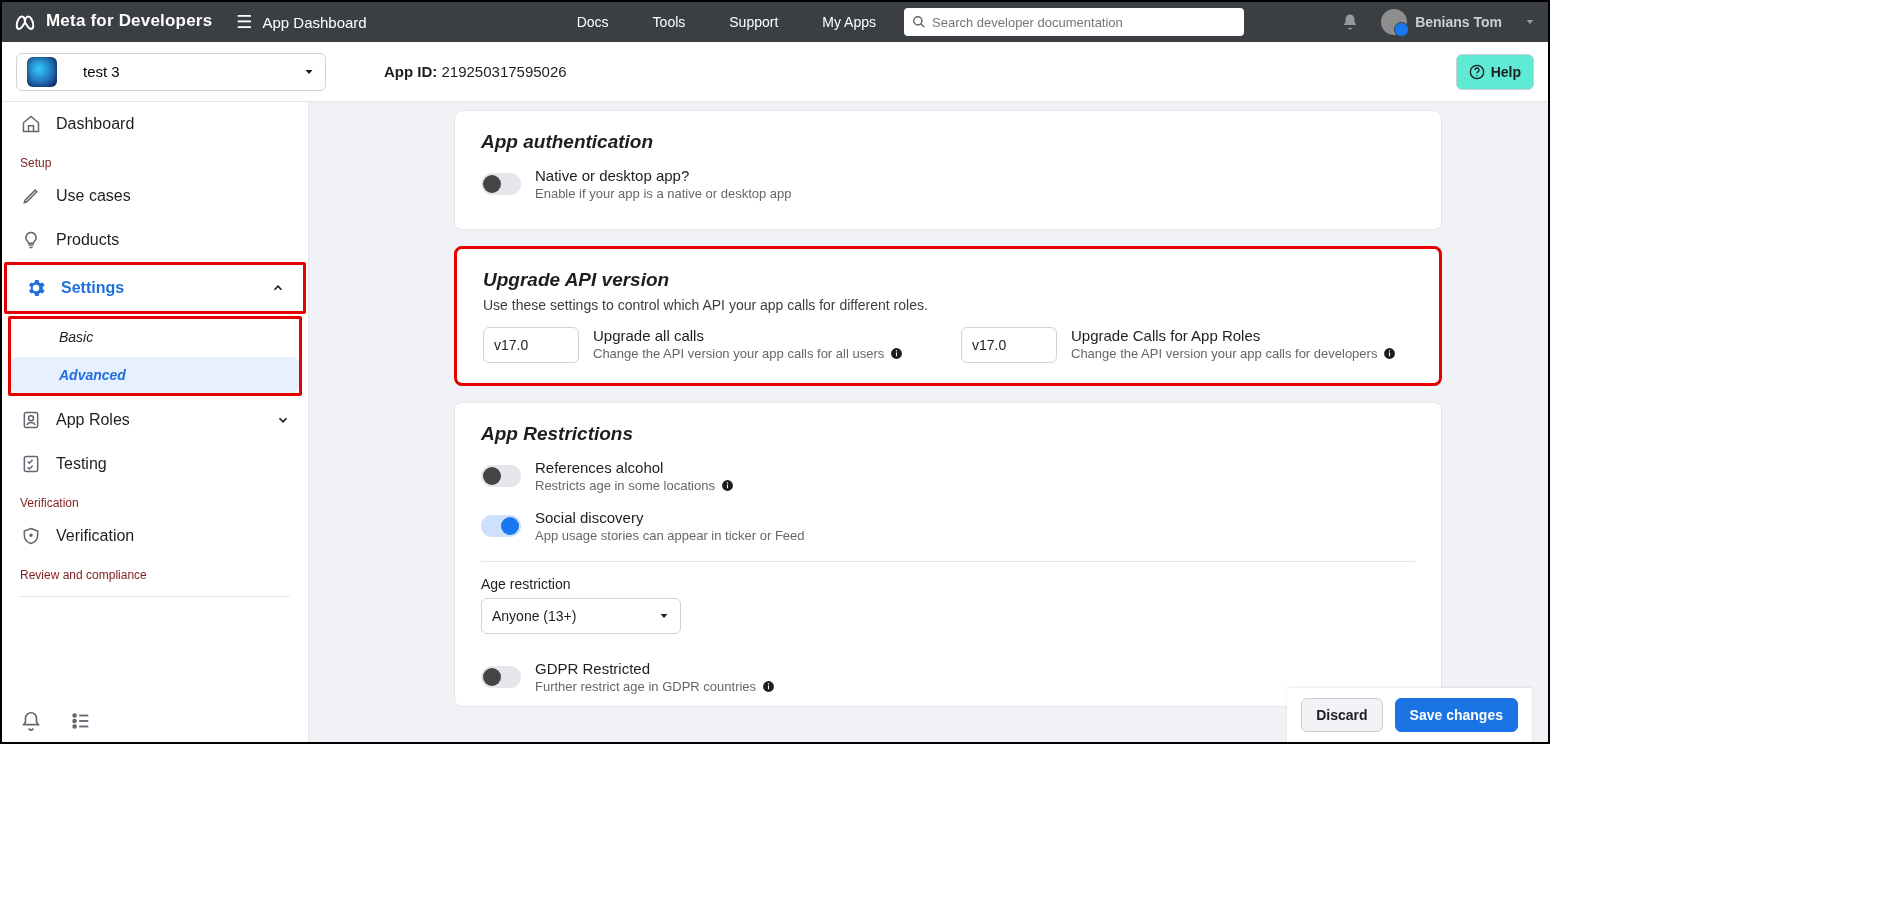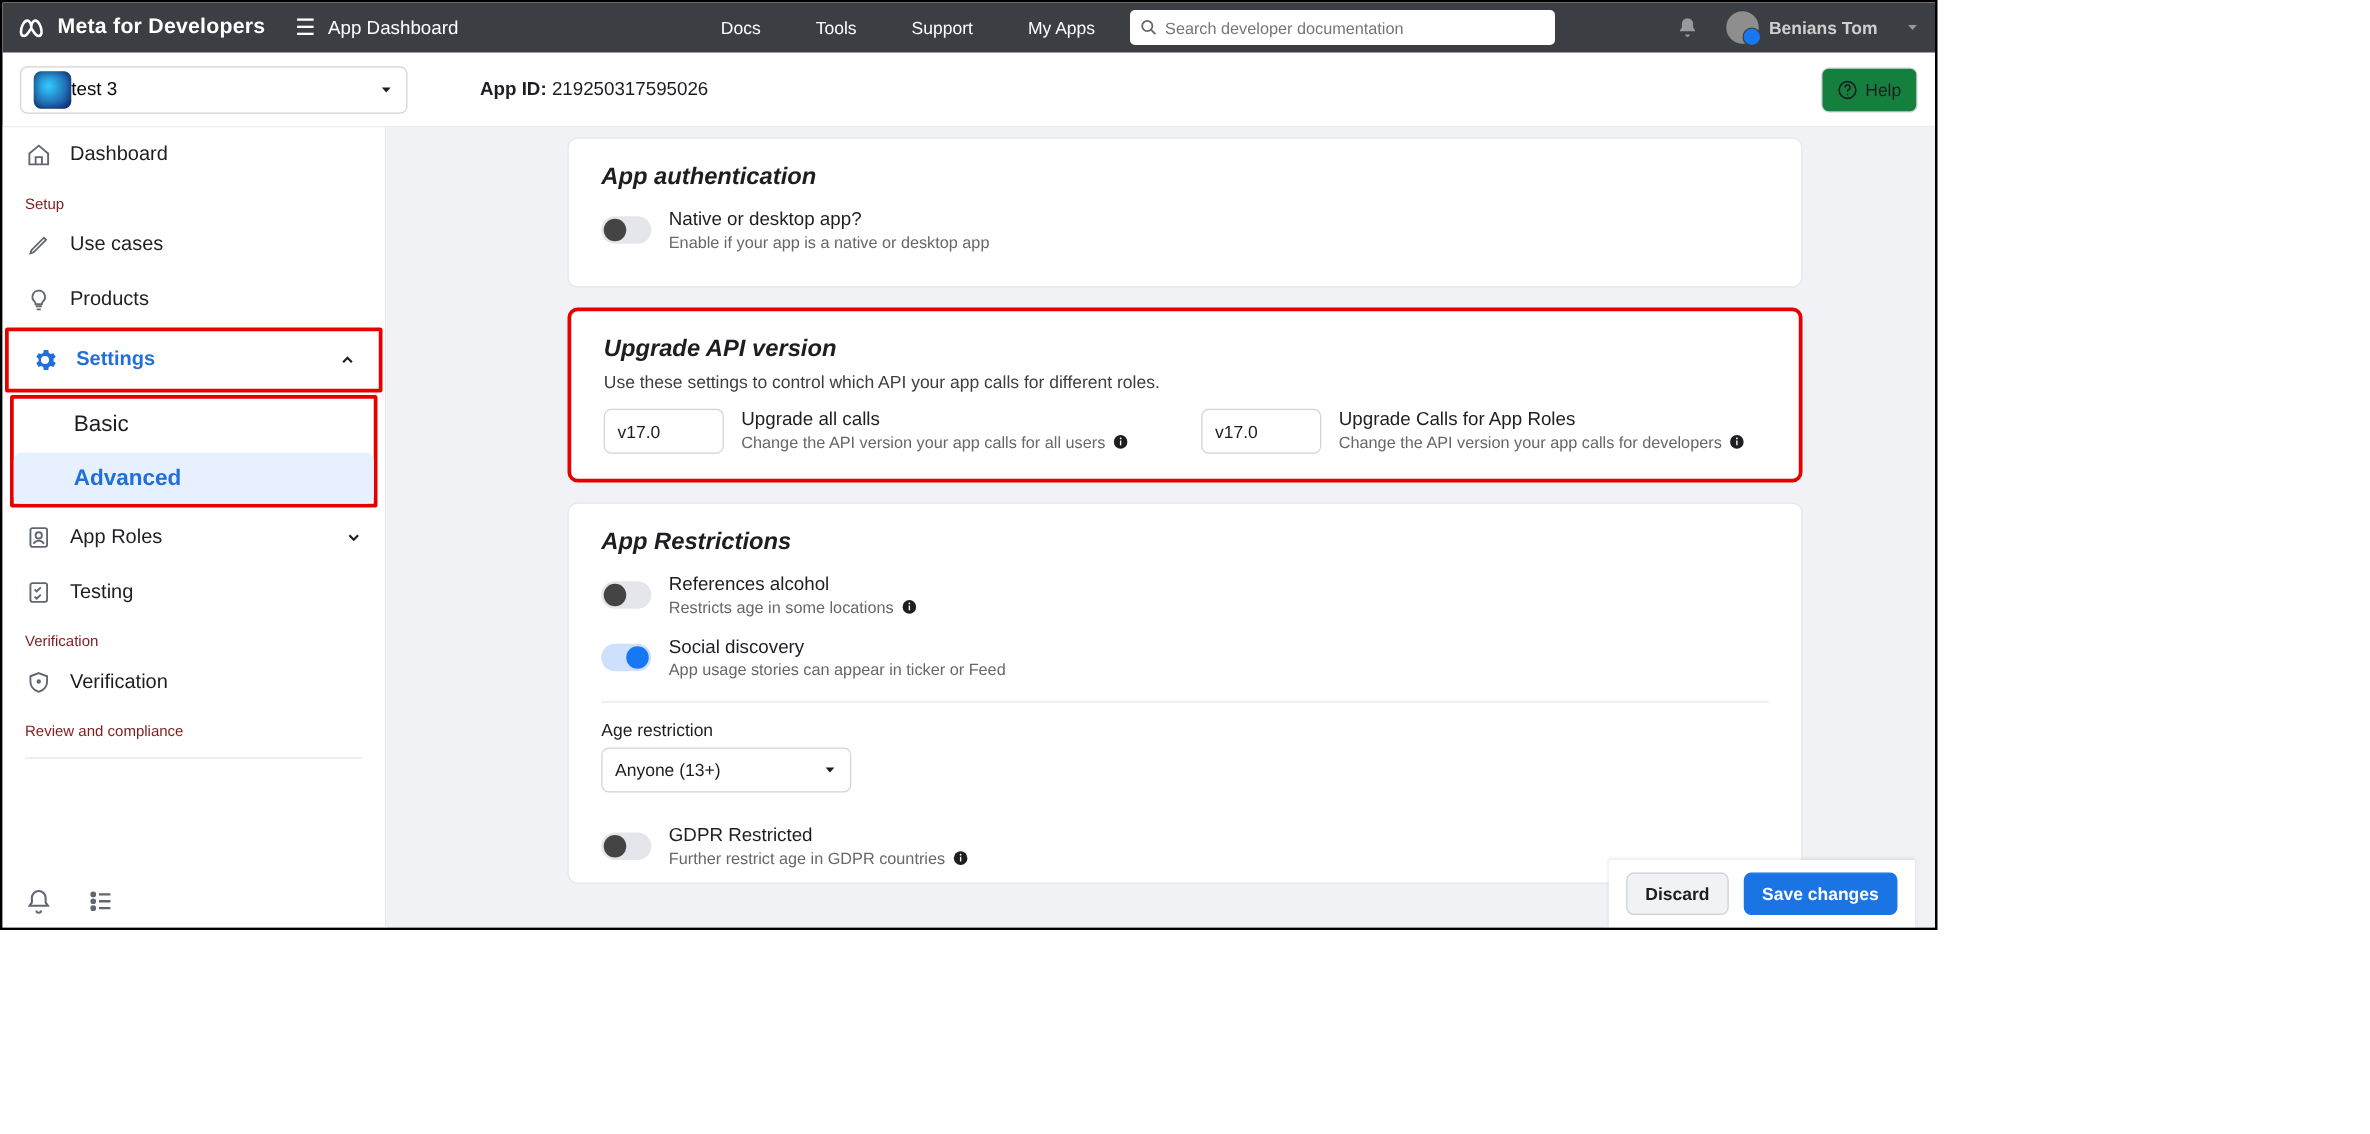--- a/index.html
+++ b/index.html
@@ -17,42 +17,42 @@
   .search-box { margin-left: 28px; width: 340px; height: 28px; background:#fff; border-radius: 4px; display:flex; align-items:center; padding:0 8px; color:#65676b; }
   .search-box svg { flex:none; }
   .search-box input { border:none; outline:none; width:100%; margin-left:6px; font-size:13px; color:#65676b; background:transparent; }
   .top-right { margin-left:auto; display:flex; align-items:center; gap:22px; }
   .avatar { width:26px; height:26px; border-radius:50%; background:#8e8e8e; position:relative; }
   .avatar::after { content:""; position:absolute; right:-2px; bottom:-2px; width:13px; height:13px; background:#1877f2; border-radius:50%; border:1px solid #3b3e42; }
   .username { font-size:14px; color:#cfcfcf; font-weight:600; }
 
   
   .appid-row { height: 60px; border-bottom:1px solid #e4e6eb; display:flex; align-items:center; padding: 0 14px; }
-  .app-selector { width: 310px; height:38px; border:1px solid #d0d3d7; border-radius:6px; display:flex; align-items:center; padding:0 10px; gap:0; cursor:pointer; }
+  .app-selector { width: 310px; height:38px; border:1px solid #d0d3d7; border-radius:6px; display:flex; align-items:center; padding:0 10px; gap:26px; cursor:pointer; }
   .app-icon { width:30px; height:30px; border-radius:6px; background: radial-gradient(circle at 40% 40%, #3cf, #127); box-shadow: inset 0 0 6px rgba(0,0,0,.4); }
   .app-selector .appname { font-size:15px; color:#050505; }
   .app-selector .caret { margin-left:auto; }
   .appid-label { margin-left: 58px; font-size:15px; }
   .appid-label b { font-weight:700; }
-  .help-btn { margin-left:auto; height:36px; padding:0 12px; border:1px solid #ccd0d5; border-radius:6px; display:flex; align-items:center; gap:6px; font-size:14px; font-weight:400; cursor:pointer; background:#15803d; }
+  .help-btn { margin-left:auto; height:36px; padding:0 12px; border:1px solid #ccd0d5; border-radius:6px; display:flex; align-items:center; gap:6px; font-size:14px; font-weight:700; cursor:pointer; background:#5eead4; }
 
   
   .body { display:flex; height: calc(100% - 100px); }
   .sidebar { width: 307px; border-right:1px solid #e4e6eb; background:#fff; position:relative; }
   .main { flex:1; background:#f0f2f5; overflow:auto; padding: 8px 10px 0 145px; position:relative; }
 
   
   .side-item { display:flex; align-items:center; gap:14px; padding: 12px 18px; font-size:16px; color:#1c1e21; cursor:pointer; }
   .side-item .icon { width:22px; display:flex; justify-content:center; color:#606770;}
   .side-section-label { font-size:12px; color:#7f1d1d; padding: 10px 18px 4px; }
   .side-item.settings { color:#216fdb; font-weight:700; border:3px solid #e60000; border-radius:2px; margin: 0 2px; }
   .side-item.settings .icon { color:#216fdb; }
   .side-item .chev { margin-left:auto; font-size:14px; }
   .sub-wrap { border:3px solid #e60000; border-radius:2px; margin: 2px 6px 2px 6px; }
-  .sub-item { padding: 10px 18px 10px 48px; font-size:18px; color:#1c1e21; cursor:pointer; }
+  .sub-item { padding: 10px 18px 10px 48px; font-size:14px; color:#1c1e21; cursor:pointer;font-style:italic; }
   .sub-item.sel { background:#e7f0fe; color:#216fdb; font-weight:700; border-radius:6px; }
   .sub-item.basic { margin-bottom:2px; }
   .divider { height:1px; background:#e4e6eb; margin: 10px 18px; }
   .sidebar-footer { position:absolute; bottom:10px; left:0; width:100%; padding: 0 18px; display:flex; gap:28px; }
 
   
   .card { background:#fff; border:1px solid #e4e6eb; border-radius:8px; padding: 20px 26px; margin-bottom: 16px; width: 988px; }
   .card.highlight { border:3px solid #e60000; }
   .card h2 { font-size:19px; font-weight:700; margin-bottom: 6px; font-style: italic; }
   .card .subtitle { font-size:14px; color:#3b3e42; margin-bottom: 14px; }

